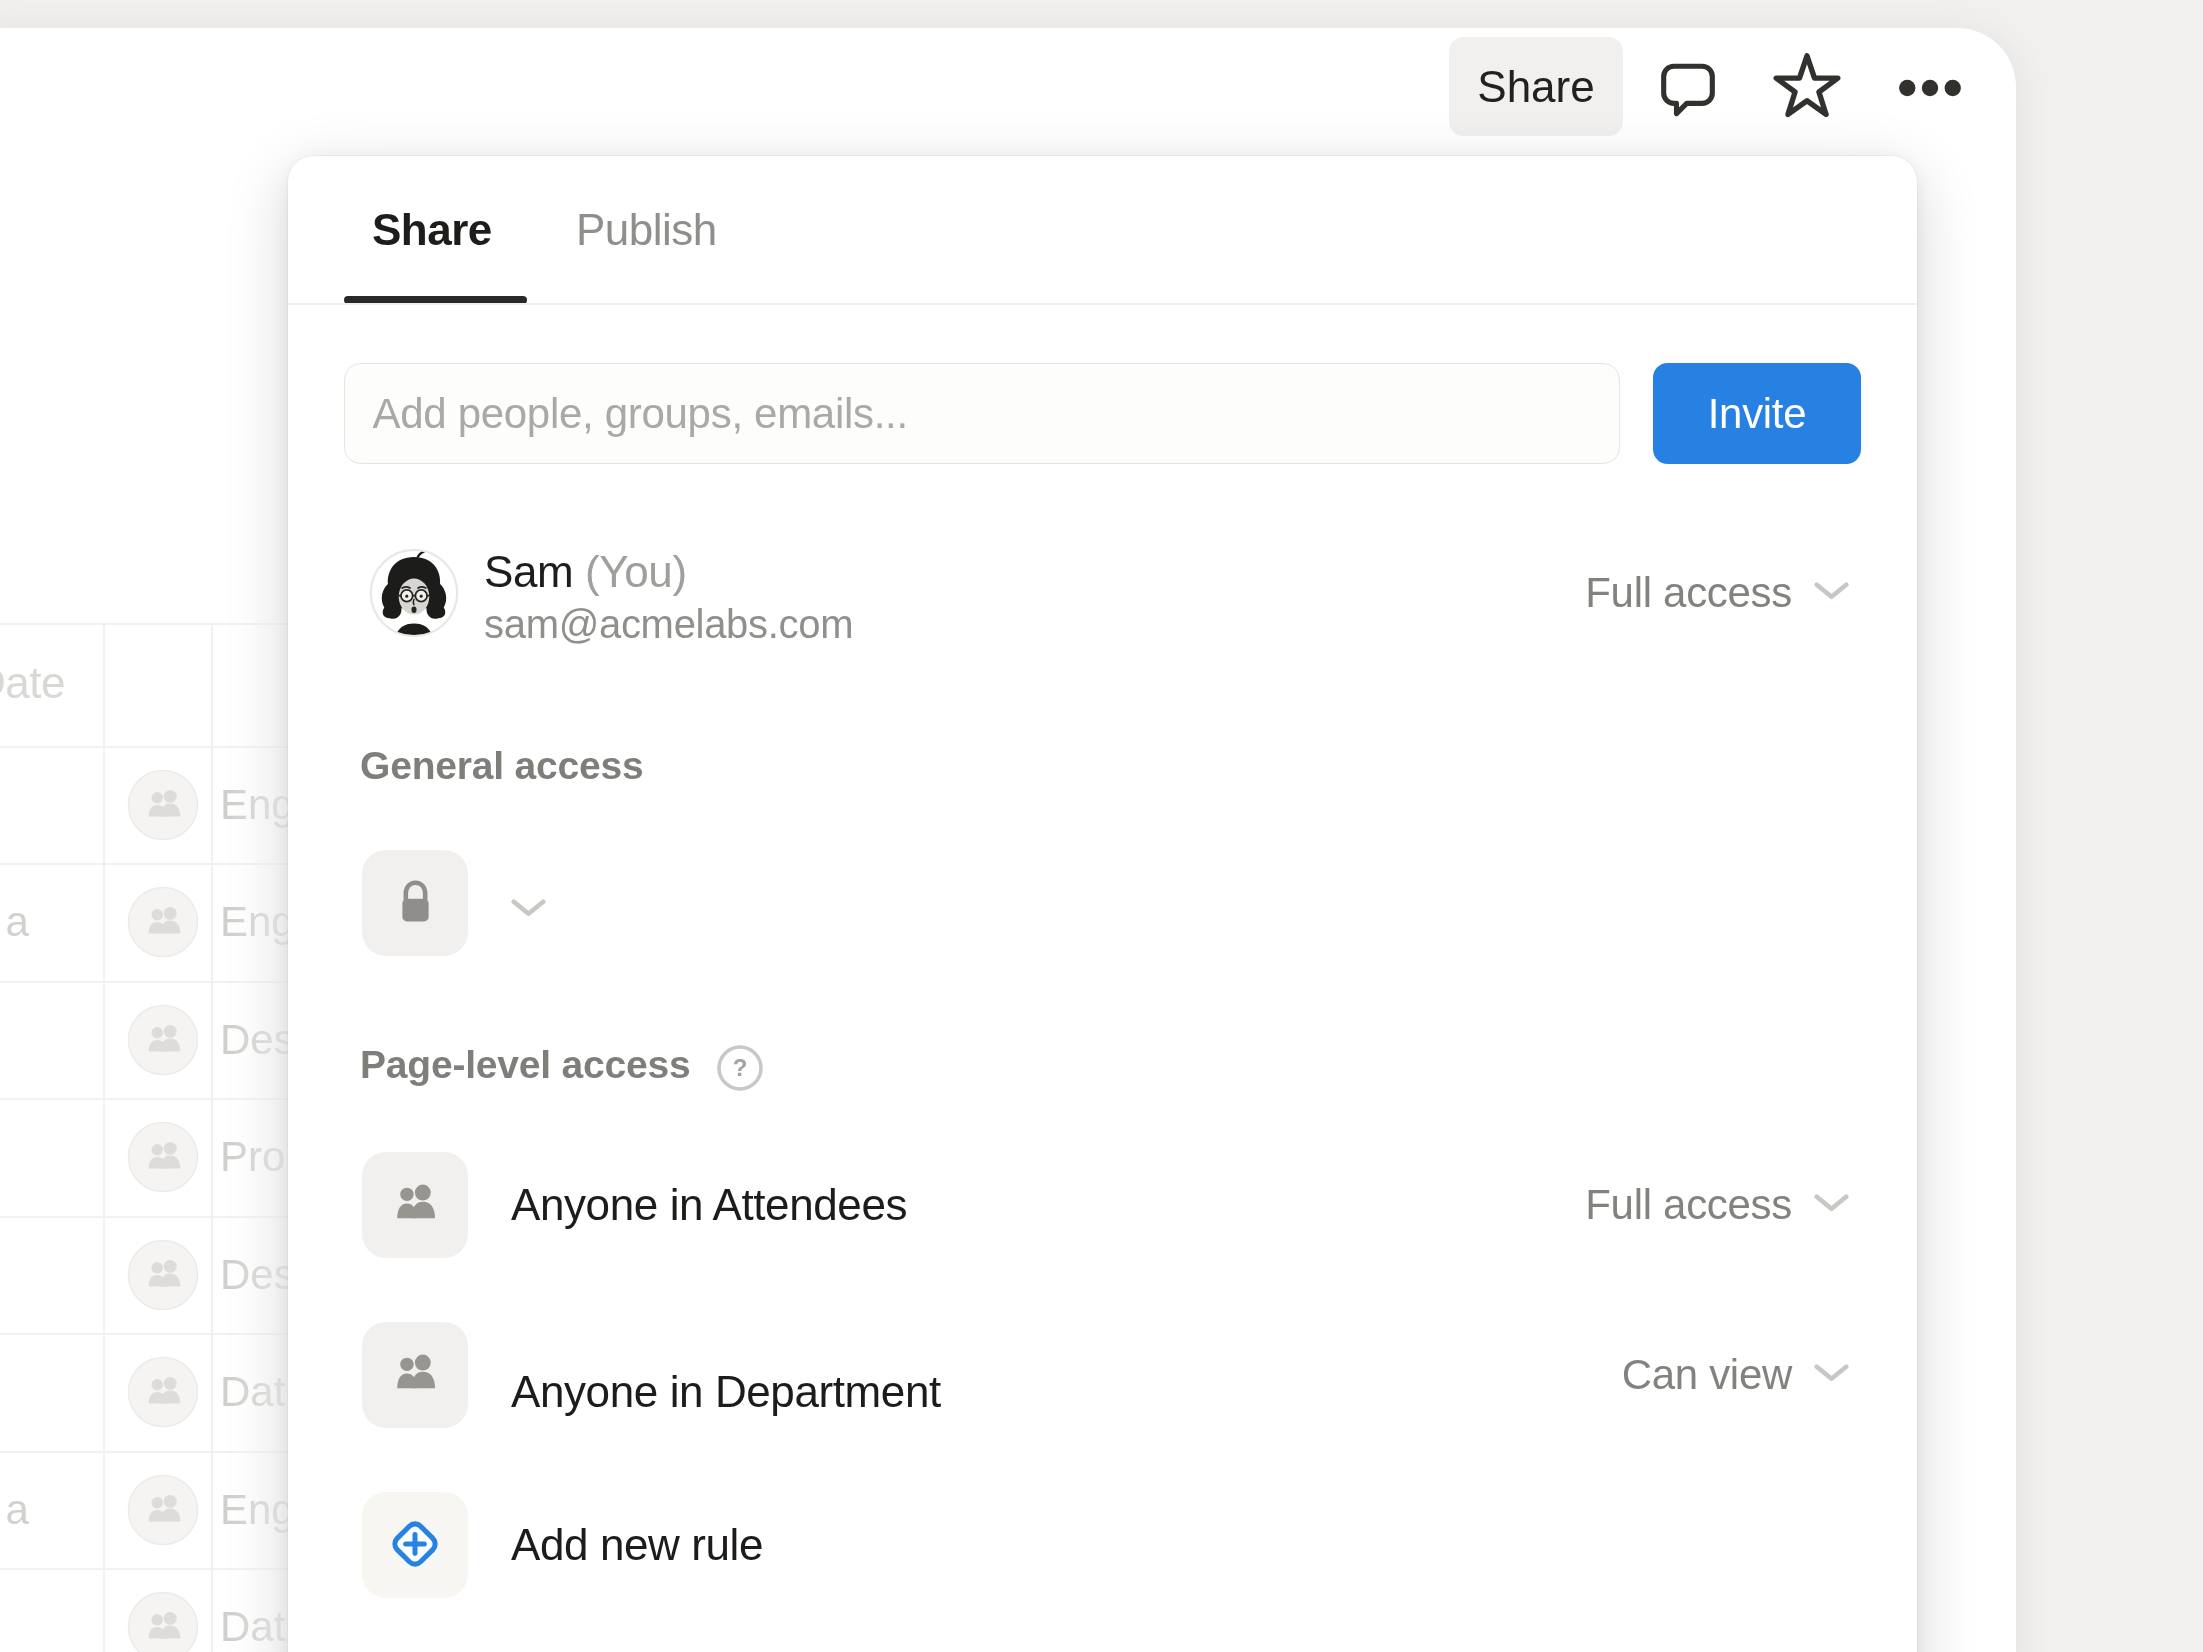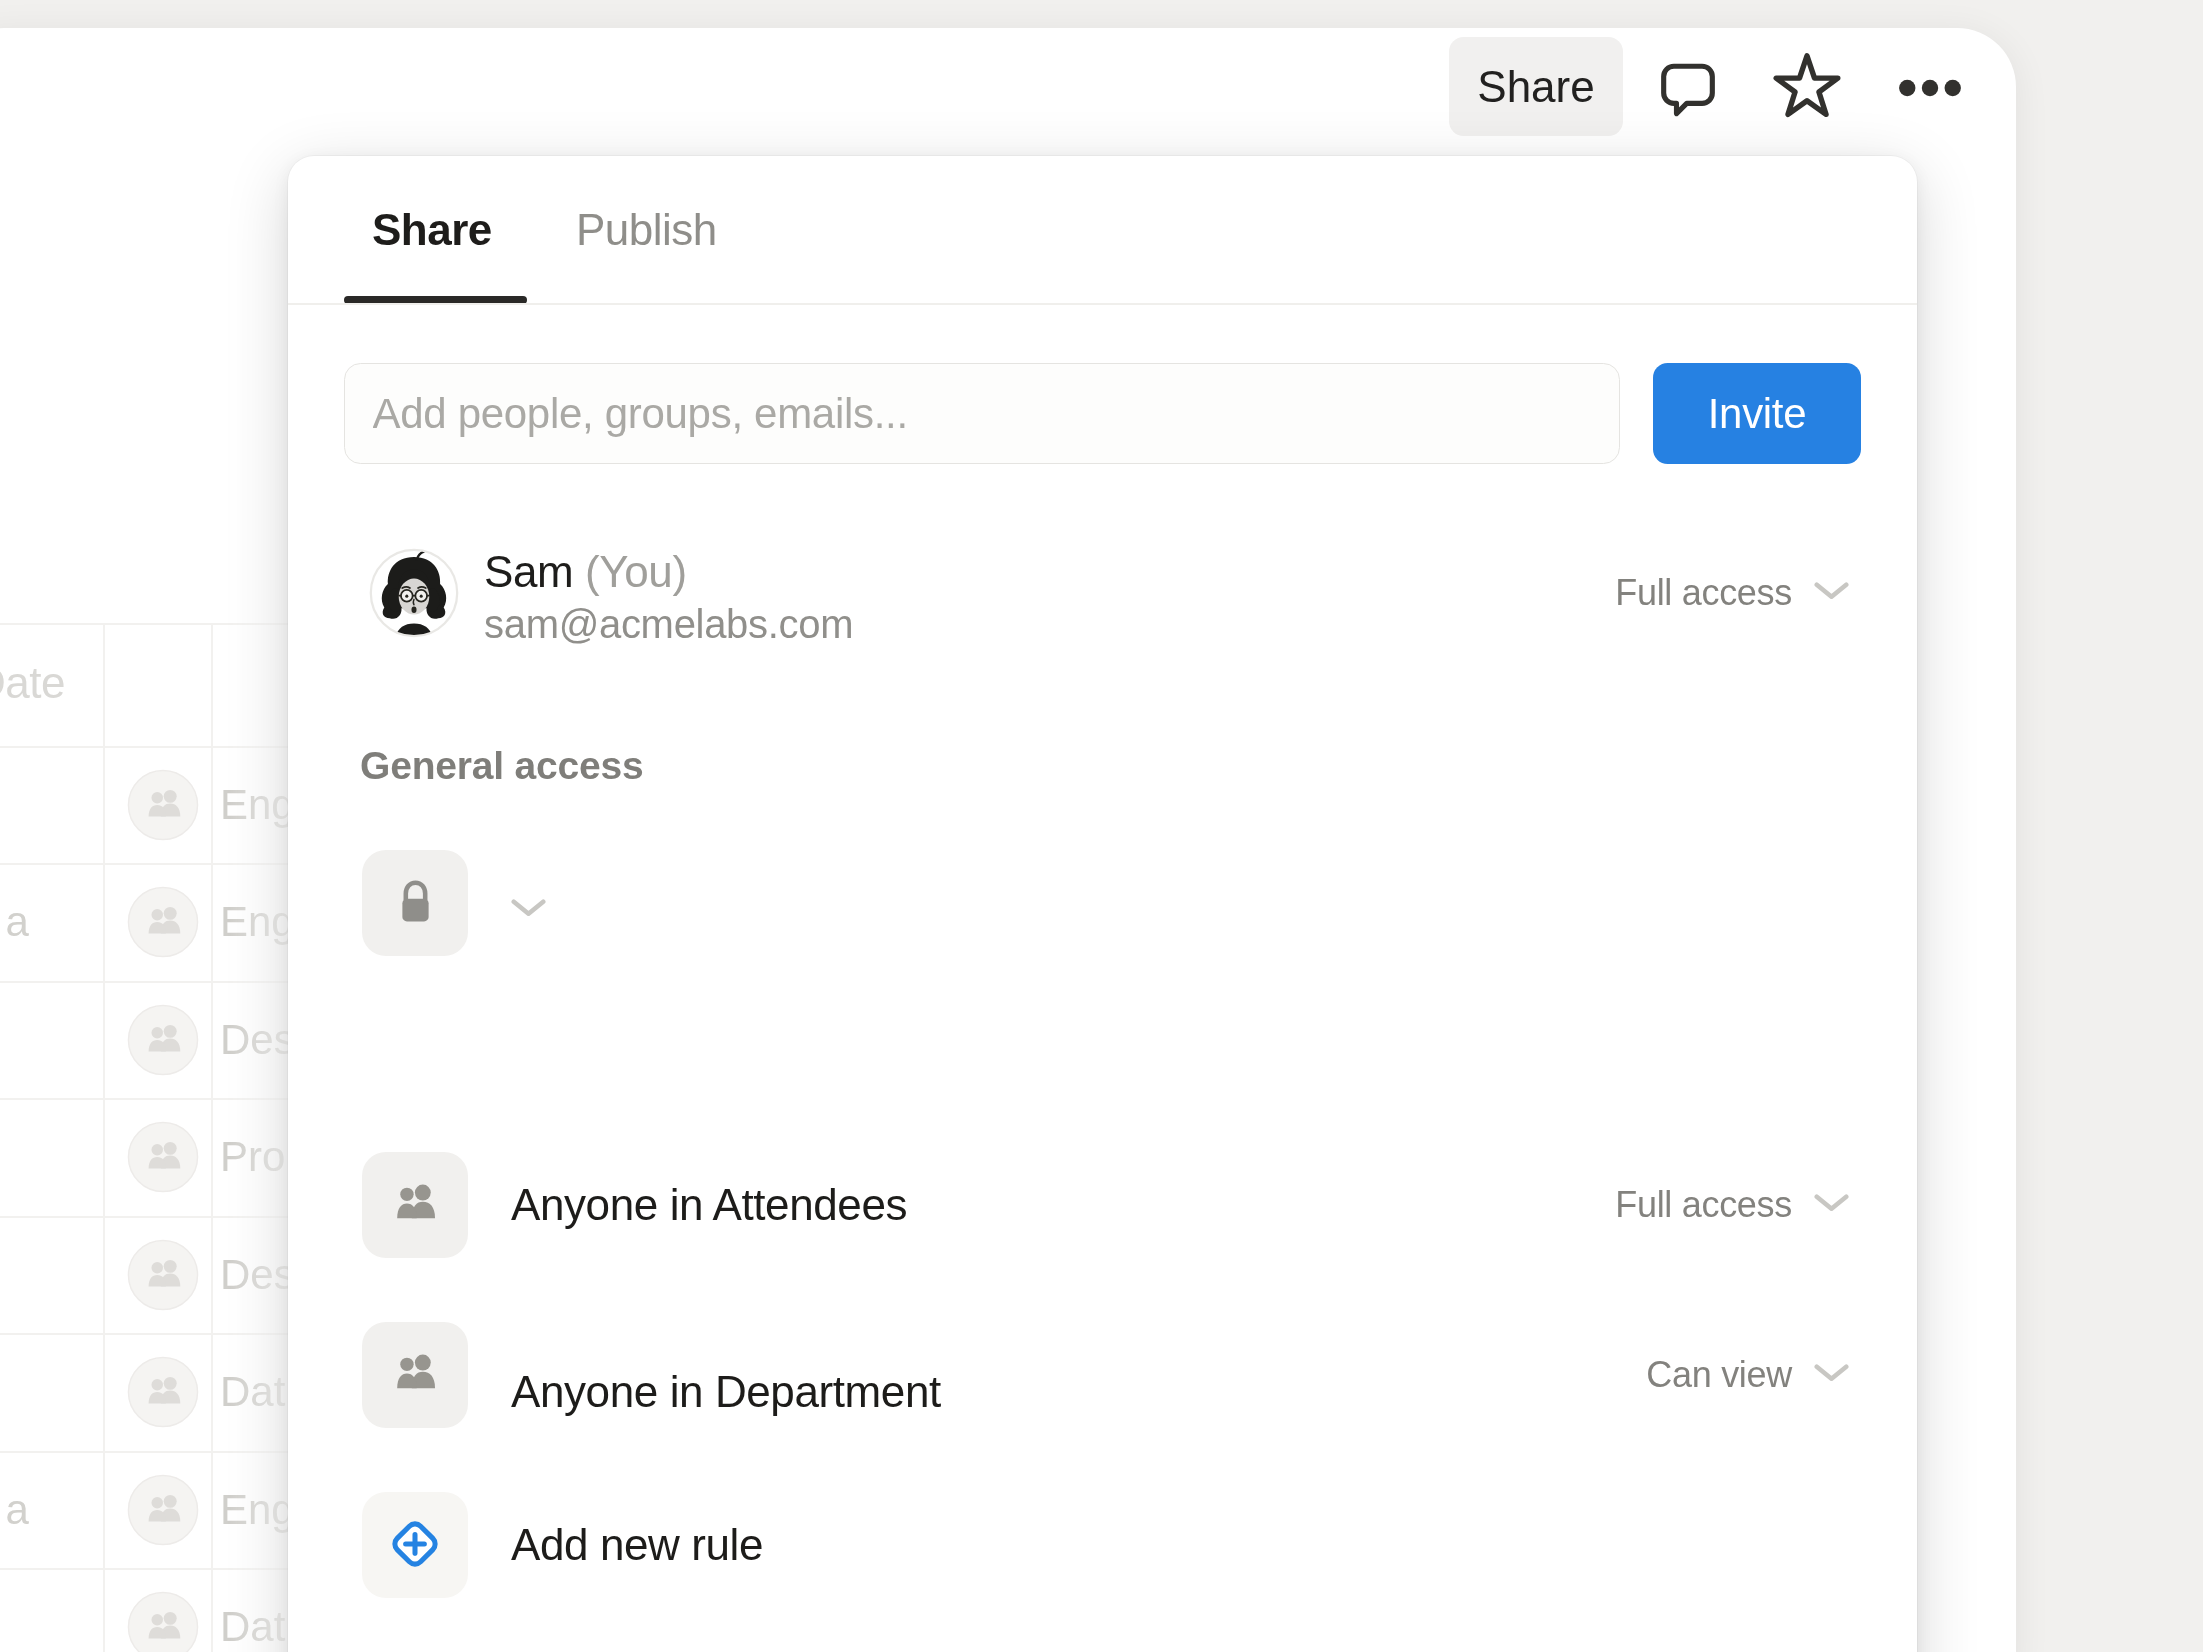--- a/index.html
+++ b/index.html
@@ -83,21 +83,21 @@
   .avatar{position:absolute;left:81px;top:392px;width:90px;height:90px;cursor:default;}
   .owner-text{position:absolute;left:196px;top:389px;}
   .owner-name-line{font-size:44px;color:#1e1d1b;font-weight:500;line-height:53px;letter-spacing:-0.4px;}
   .owner-you{color:#a09f9b;font-weight:400;}
   .owner-email{font-size:40px;color:#908f8b;line-height:48px;margin-top:1.8px;letter-spacing:-0.3px;}
 
   .access-dd{
     position:absolute;right:68px;height:46px;display:flex;align-items:center;gap:22px;
     cursor:pointer;
   }
-  .access-dd .dd-label{font-size:36px;color:#83827e;letter-spacing:-0.3px;white-space:nowrap;}
+  .access-dd .dd-label{font-size:42px;color:#83827e;letter-spacing:-0.3px;white-space:nowrap;}
 
   .section-h{
     position:absolute;left:72px;font-size:39px;font-weight:600;color:#7f7e7a;letter-spacing:-0.2px;
     display:flex;align-items:flex-start;gap:24px;
   }
 
   .icon-box{
     position:absolute;left:74px;width:106px;height:106px;border-radius:24px;background:#f1f0ee;
     display:flex;align-items:center;justify-content:center;
   }
@@ -321,20 +321,29 @@
     </span>
   </div>
   <div class="row-label clickable" style="top:719px;">
     <span>
       <svg width="35" height="18.4" viewBox="0 0 38 20" fill="none">
         <path d="M3 3 L19 16 L35 3" stroke="#c8c7c3" stroke-width="5" stroke-linecap="round" stroke-linejoin="round"></path>
       </svg>
     </span>
   </div>
 
+  <div class="section-h" style="top:887px;height:50px;">
+    <span>Page-level access</span>
+    <span style="cursor:pointer;display:flex;">
+      <svg width="50" height="50" viewBox="0 0 100 100" fill="none" style="font-size:42px">
+        <circle cx="50" cy="50" r="42" stroke="#c9c8c4" stroke-width="7"></circle>
+        <text x="50" y="66" text-anchor="middle" font-size="48" font-weight="bold" fill="#a3a29e" font-family="'Liberation Sans',sans-serif">?</text>
+      </svg>
+    </span>
+  </div>
 
   <div class="icon-box" style="top:996px;">
     <span>
       <svg width="61" height="61" viewBox="0 0 100 100">
         <circle cx="62" cy="32" r="13" fill="#97958f"></circle>
         <path d="M44 74 C44 54 52 47 62 47 C74 47 82 56 82 74 Z" fill="#97958f"></path>
         <circle cx="36" cy="35" r="11" fill="#97958f"></circle>
         <path d="M20 74 C20 57 27 50 36 50 C45 50 52 57 52 74 Z" fill="#97958f"></path>
       </svg>
     </span>

